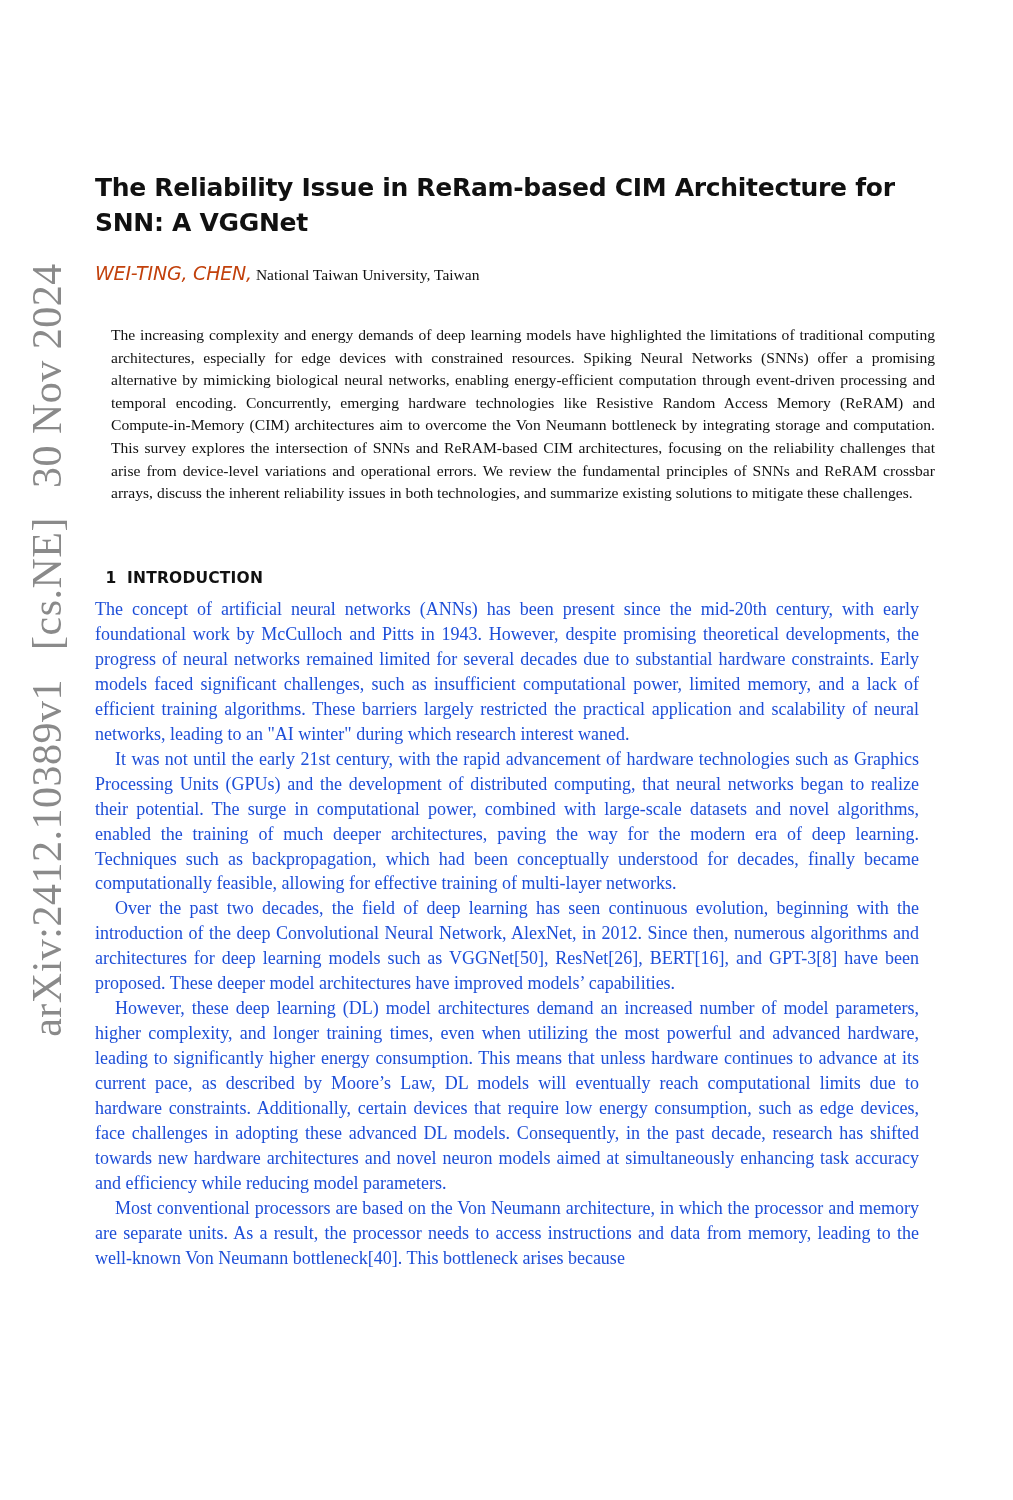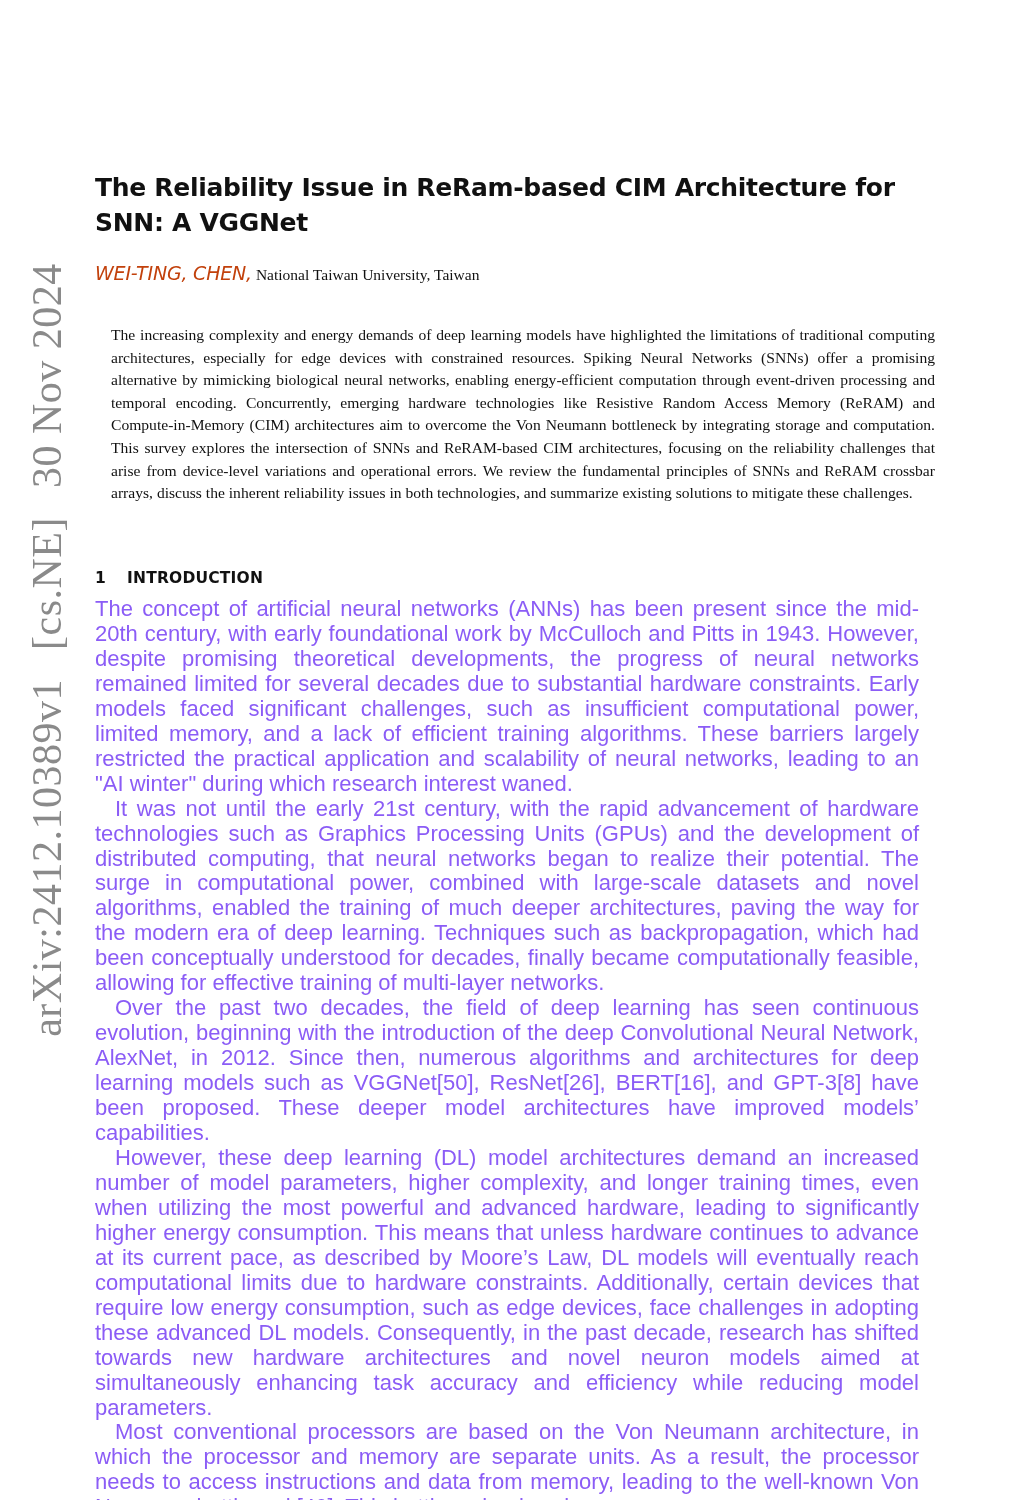--- a/index.html
+++ b/index.html
@@ -79,35 +79,36 @@
     .section-heading {
       position: absolute;
       top: 569px;
       left: 0;
       margin: 0;
       font-family: "DejaVu Sans", "Liberation Sans", sans-serif;
       font-weight: bold;
       font-size: 15.5px;
       letter-spacing: 0.2px;
       color: #111;
+      text-align: center;
     }
     .section-heading .sec-num { display: inline-block; width: 32px; }
     .body-text {
       position: absolute;
       top: 597px;
       left: 0;
       width: 824px;
     }
     .body-text p {
       margin: 0;
-      font-family: Liberation Sans, sans-serif;
-      font-size: 22px;
+      font-family: Liberation Serif, serif;
+      font-size: 18px;
       line-height: 24.95px;
       text-align: justify;
-      color: #8b5cf6;
+      color: #1d4ed8;
     }
     .body-text p.indent { text-indent: 20px; }
   </style>
 </head>
 <body>
 
 <div class="arxiv-stamp">
   <span>arXiv:2412.10389v1</span>
   <span>[cs.NE]</span>
   <span>30 Nov 2024</span>

